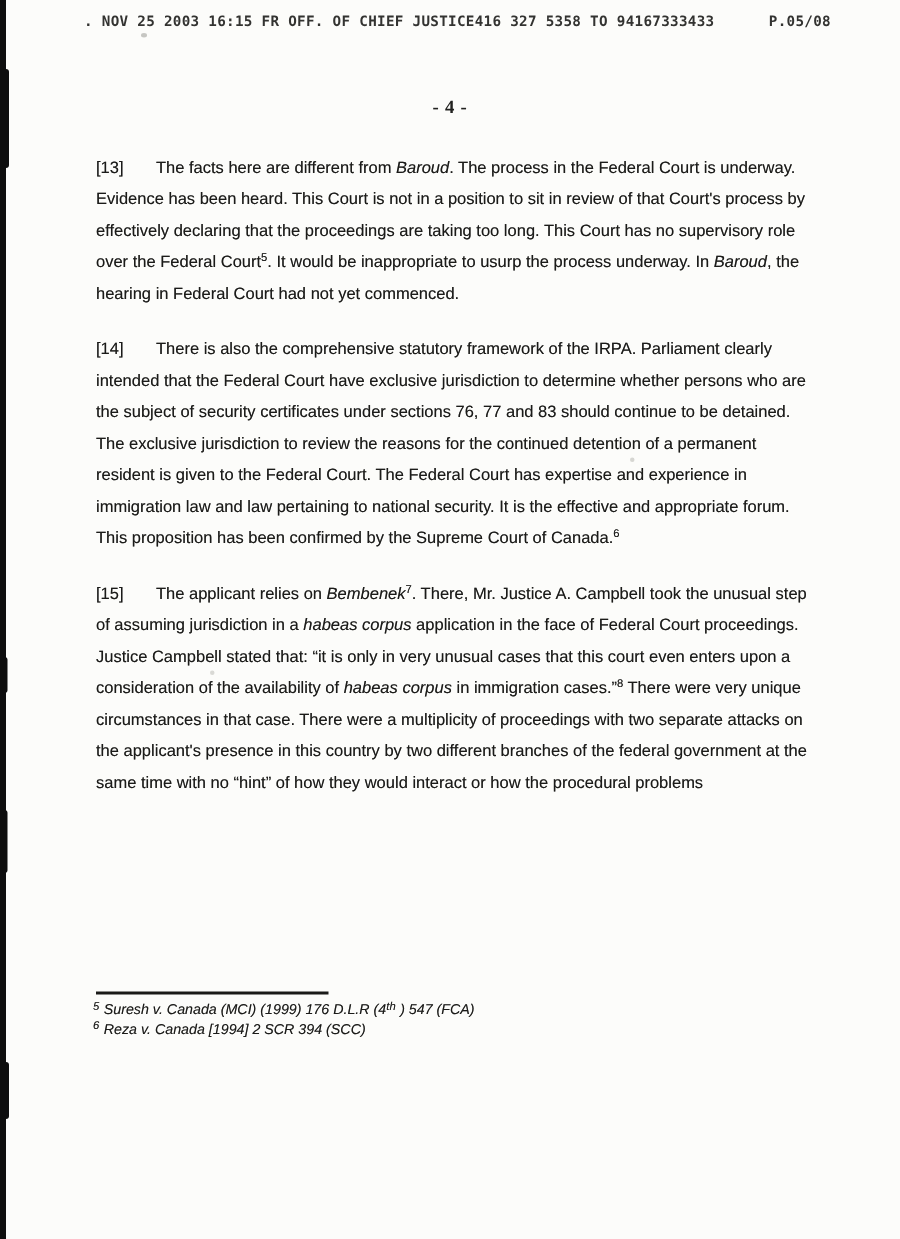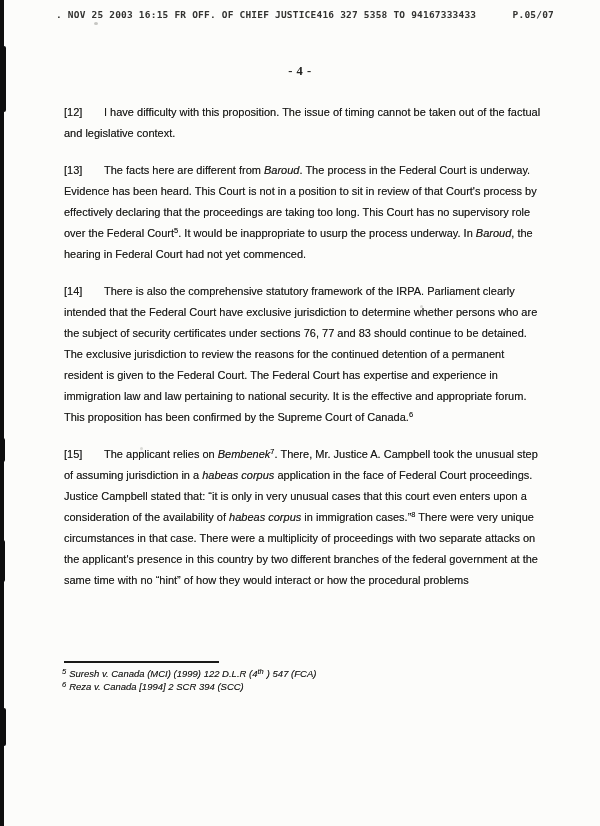--- a/index.html
+++ b/index.html
@@ -87,33 +87,32 @@
   <div class="edge-blob b1"></div>
   <div class="edge-blob b2"></div>
   <div class="edge-blob b3"></div>
   <div class="edge-blob b4"></div>
   <div class="speck s1"></div>
   <div class="speck s2"></div>
   <div class="speck s3"></div>
 
   <div class="fax-header">
     <span>. NOV 25 2003 16:15 FR OFF. OF CHIEF JUSTICE416 327 5358 TO 94167333433</span>
-    <span>P.05/07</span>
+    <span>P.05/08</span>
   </div>
 
   <div class="page-number">- 4 -</div>
 
   <div class="doc-body" id="doc-body">
-      <div class="para"><span class="para-num">[12]</span><span>I have difficulty with this proposition. The issue of timing cannot be taken out of the factual and legislative context.</span></div>
       <div class="para"><span class="para-num">[13]</span><span>The facts here are different from </span><span class="it">Baroud</span><span>. The process in the Federal Court is underway. Evidence has been heard. This Court is not in a position to sit in review of that Court's process by effectively declaring that the proceedings are taking too long. This Court has no supervisory role over the Federal Court</span><sup>5</sup><span>. It would be inappropriate to usurp the process underway. In </span><span class="it">Baroud</span><span>, the hearing in Federal Court had not yet commenced.</span></div>
       <div class="para"><span class="para-num">[14]</span><span>There is also the comprehensive statutory framework of the IRPA. Parliament clearly intended that the Federal Court have exclusive jurisdiction to determine whether persons who are the subject of security certificates under sections 76, 77 and 83 should continue to be detained. The exclusive jurisdiction to review the reasons for the continued detention of a permanent resident is given to the Federal Court. The Federal Court has expertise and experience in immigration law and law pertaining to national security. It is the effective and appropriate forum. This proposition has been confirmed by the Supreme Court of Canada.</span><sup>6</sup></div>
       <div class="para"><span class="para-num">[15]</span><span>The applicant relies on </span><span class="it">Bembenek</span><sup>7</sup><span>. There, Mr. Justice A. Campbell took the unusual step of assuming jurisdiction in a </span><span class="it">habeas corpus</span><span> application in the face of Federal Court proceedings. Justice Campbell stated that: “it is only in very unusual cases that this court even enters upon a consideration of the availability of </span><span class="it">habeas corpus</span><span> in immigration cases.”</span><sup>8</sup><span> There were very unique circumstances in that case. There were a multiplicity of proceedings with two separate attacks on the applicant's presence in this country by two different branches of the federal government at the same time with no “hint” of how they would interact or how the procedural problems</span></div>
     </div>
 
   <div class="footnotes">
     <div class="fn-rule"></div>
     <div id="fn-list">
-        <div class="fn-item"><sup>5</sup><span class="it">Suresh v. Canada (MCI) (1999) 122 D.L.R (4</span><sup class="it">th</sup><span class="it">) 547 (FCA)</span></div>
+        <div class="fn-item"><sup>5</sup><span class="it">Suresh v. Canada (MCI) (1999) 176 D.L.R (4</span><sup class="it">th</sup><span class="it">) 547 (FCA)</span></div>
         <div class="fn-item"><sup>6</sup><span class="it">Reza v. Canada [1994] 2 SCR 394 (SCC)</span></div>
       </div>
   </div>
 
 </div>
 
 </body></html>

